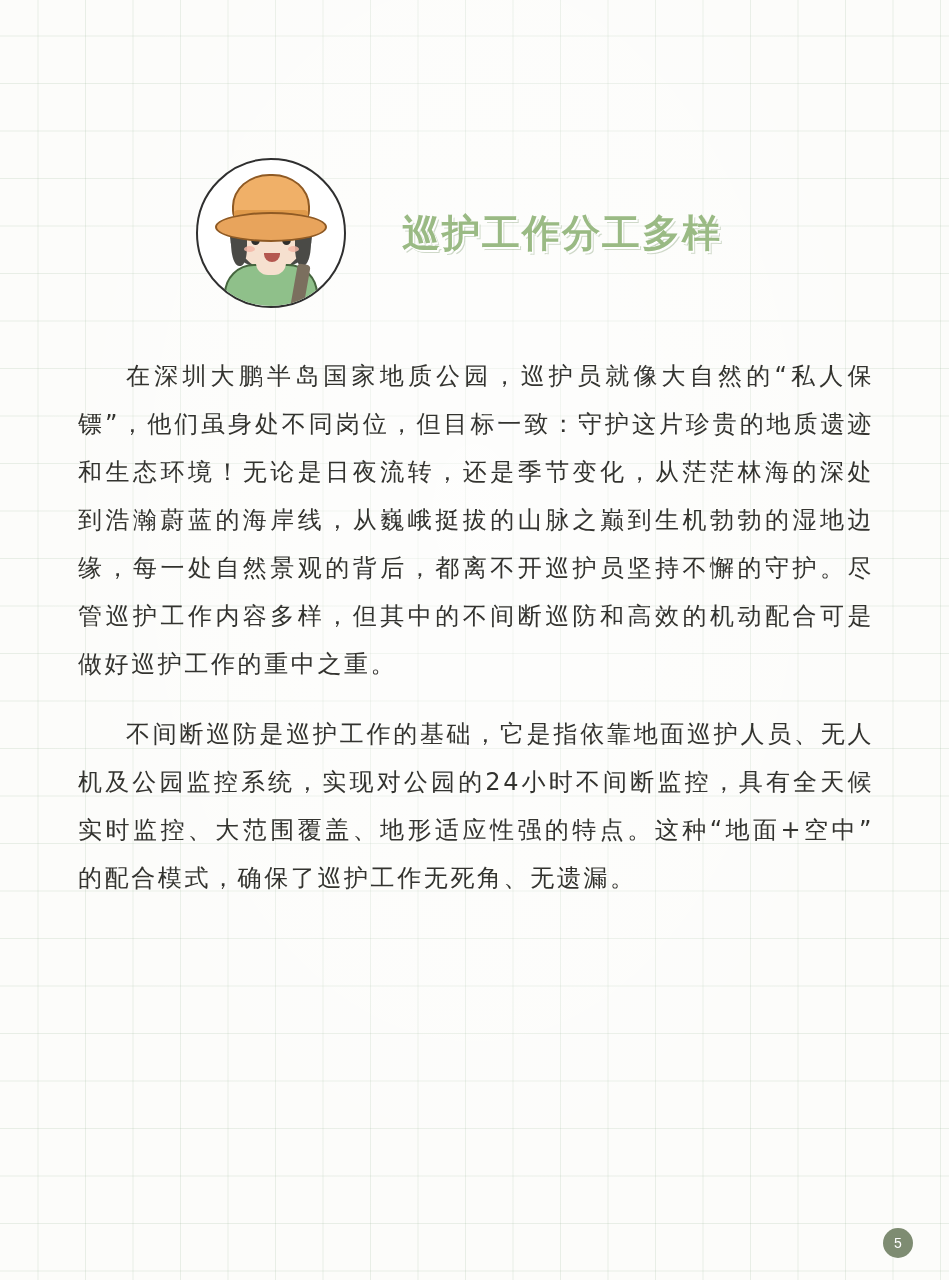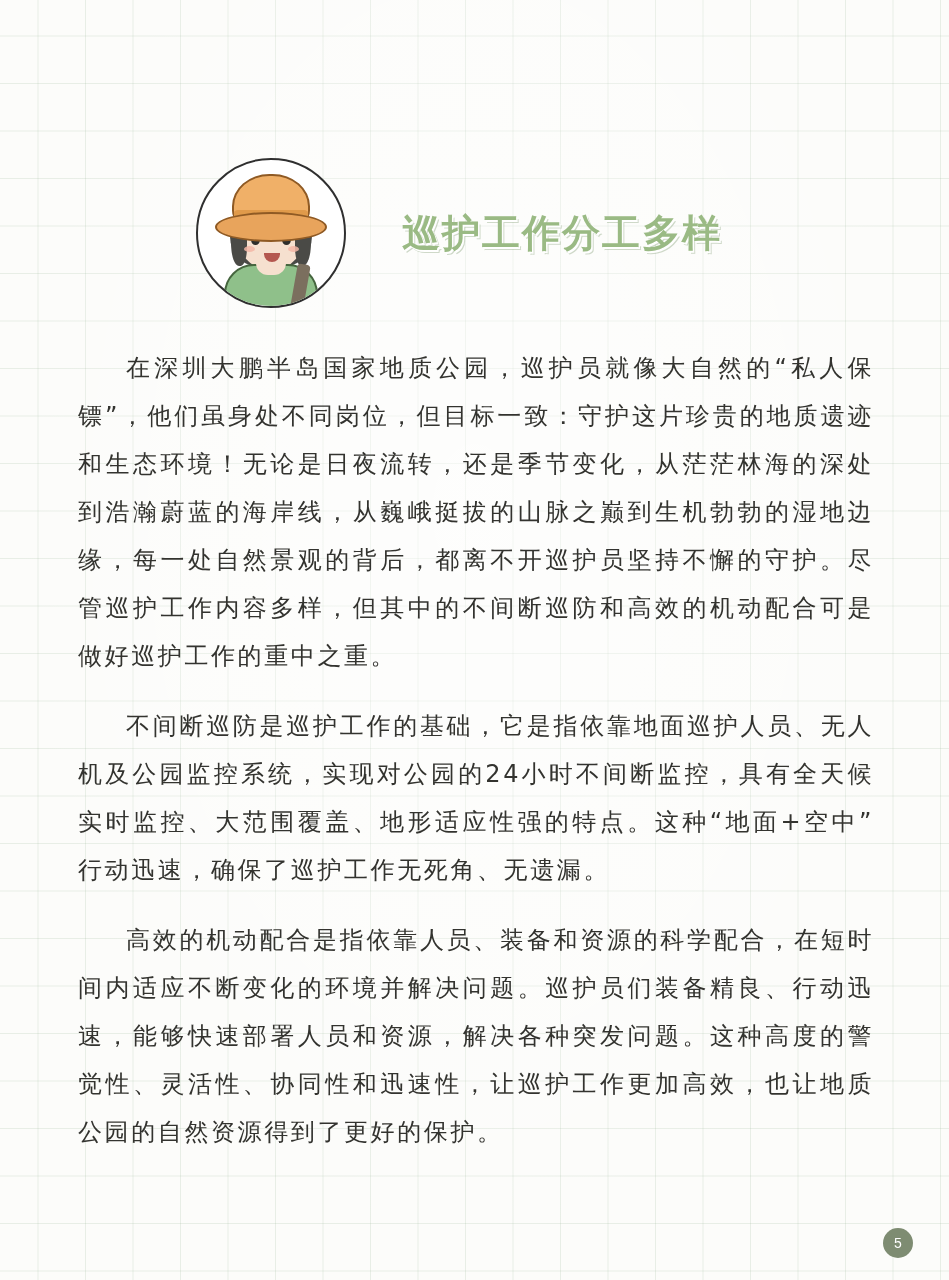--- a/index.html
+++ b/index.html
@@ -200,21 +200,21 @@
     text-shadow:
       1.5px 1.5px 0 #ffffff,
       2.5px 2.5px 0 rgba(120,150,105,0.35);
     line-height: 1.28;
     white-space: nowrap;
   }
 
   
   .article {
     position: absolute;
-    top: 344px;
+    top: 352px;
     left: 78px;
     width: 796px;
   }
   .para {
     font-family: "DejaVu Sans", "Liberation Sans", sans-serif;
     font-size: 24px;
     line-height: 48px;
     color: #33332f;
     text-align: justify;
     text-indent: 2em;
@@ -265,18 +265,17 @@
       <div class="av-strap"></div>
     </div>
 
     <div class="title-block">
       <div class="title-line">巡护工作分工多样</div>
     </div>
   </div>
 
   <div class="article">
     <p class="para">在深圳大鹏半岛国家地质公园，巡护员就像大自然的“私人保镖”，他们虽身处不同岗位，但目标一致：守护这片珍贵的地质遗迹和生态环境！无论是日夜流转，还是季节变化，从茫茫林海的深处到浩瀚蔚蓝的海岸线，从巍峨挺拔的山脉之巅到生机勃勃的湿地边缘，每一处自然景观的背后，都离不开巡护员坚持不懈的守护。尽管巡护工作内容多样，但其中的不间断巡防和高效的机动配合可是做好巡护工作的重中之重。</p>
-    <p class="para">不间断巡防是巡护工作的基础，它是指依靠地面巡护人员、无人机及公园监控系统，实现对公园的24小时不间断监控，具有全天候实时监控、大范围覆盖、地形适应性强的特点。这种“地面+空中”行动迅速，确保了巡护工作无死角、无遗漏。</p>
-    <p class="para">高效的机动配合是指依靠人员、装备和资源的科学配合，在短时间内适应不断变化的环境并解决问题。巡护员们装备精良、行动迅速，能够快速部署人员和资源，解决各种突发问题。这种高度的警觉性、灵活性、协同性和迅速性，让巡护工作更加高效，也让地质公园的自然资源得到了更好的保护。</p>
+    <p class="para">不间断巡防是巡护工作的基础，它是指依靠地面巡护人员、无人机及公园监控系统，实现对公园的24小时不间断监控，具有全天候实时监控、大范围覆盖、地形适应性强的特点。这种“地面+空中”的配合模式，确保了巡护工作无死角、无遗漏。</p>
   </div>
 
   <div class="page-num">5</div>
 </div>
 
 </body></html>

